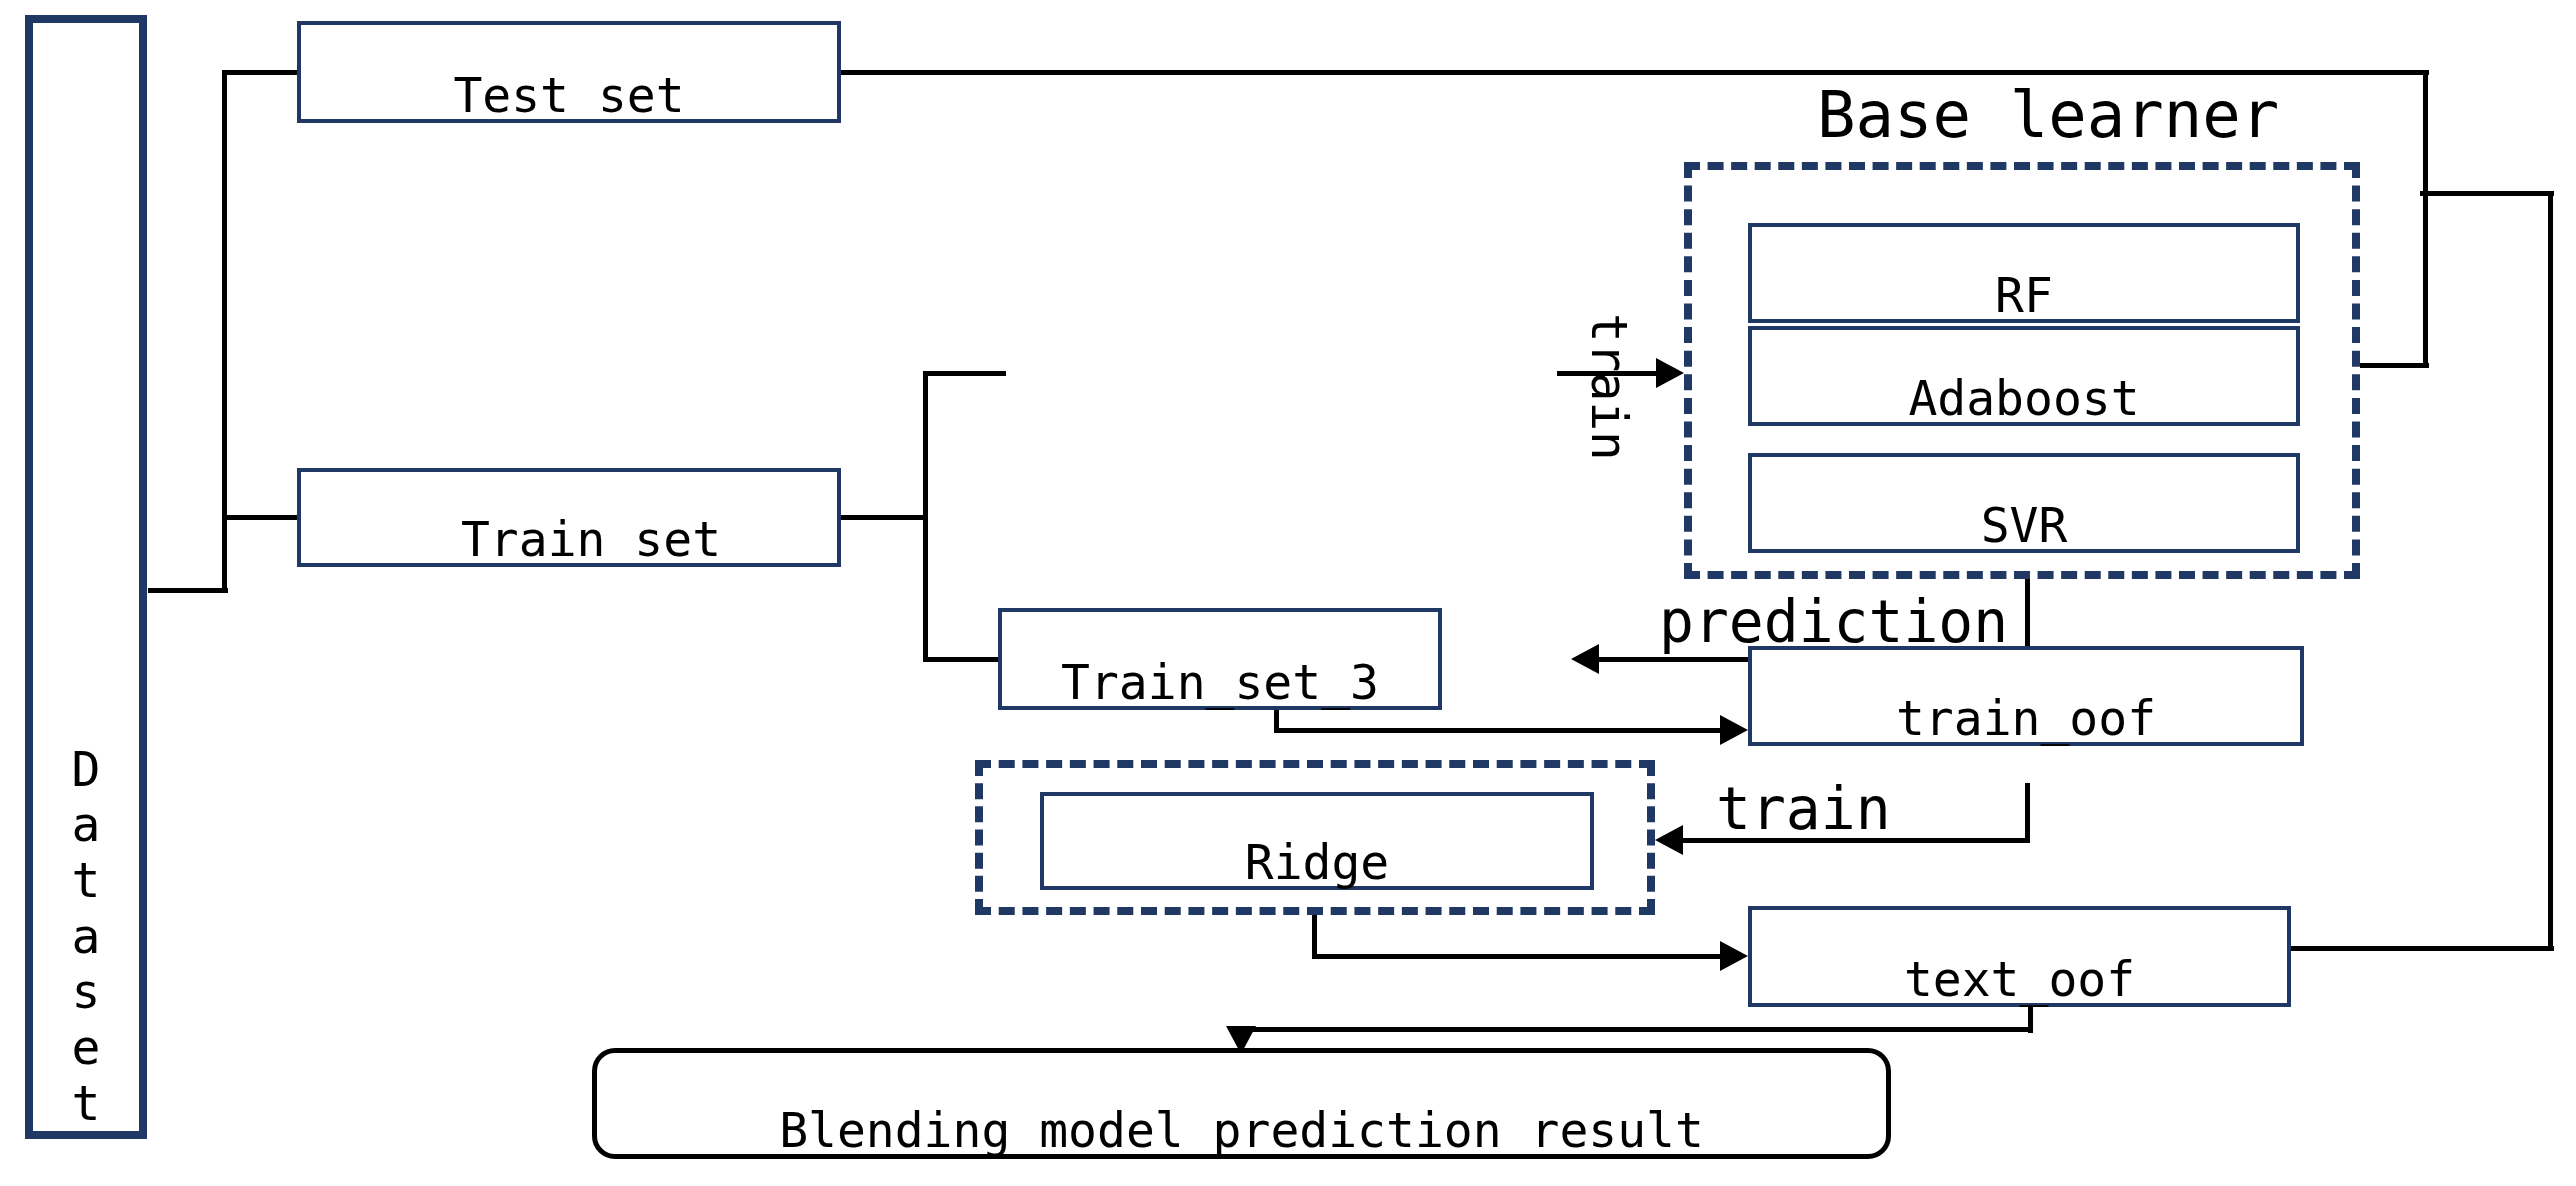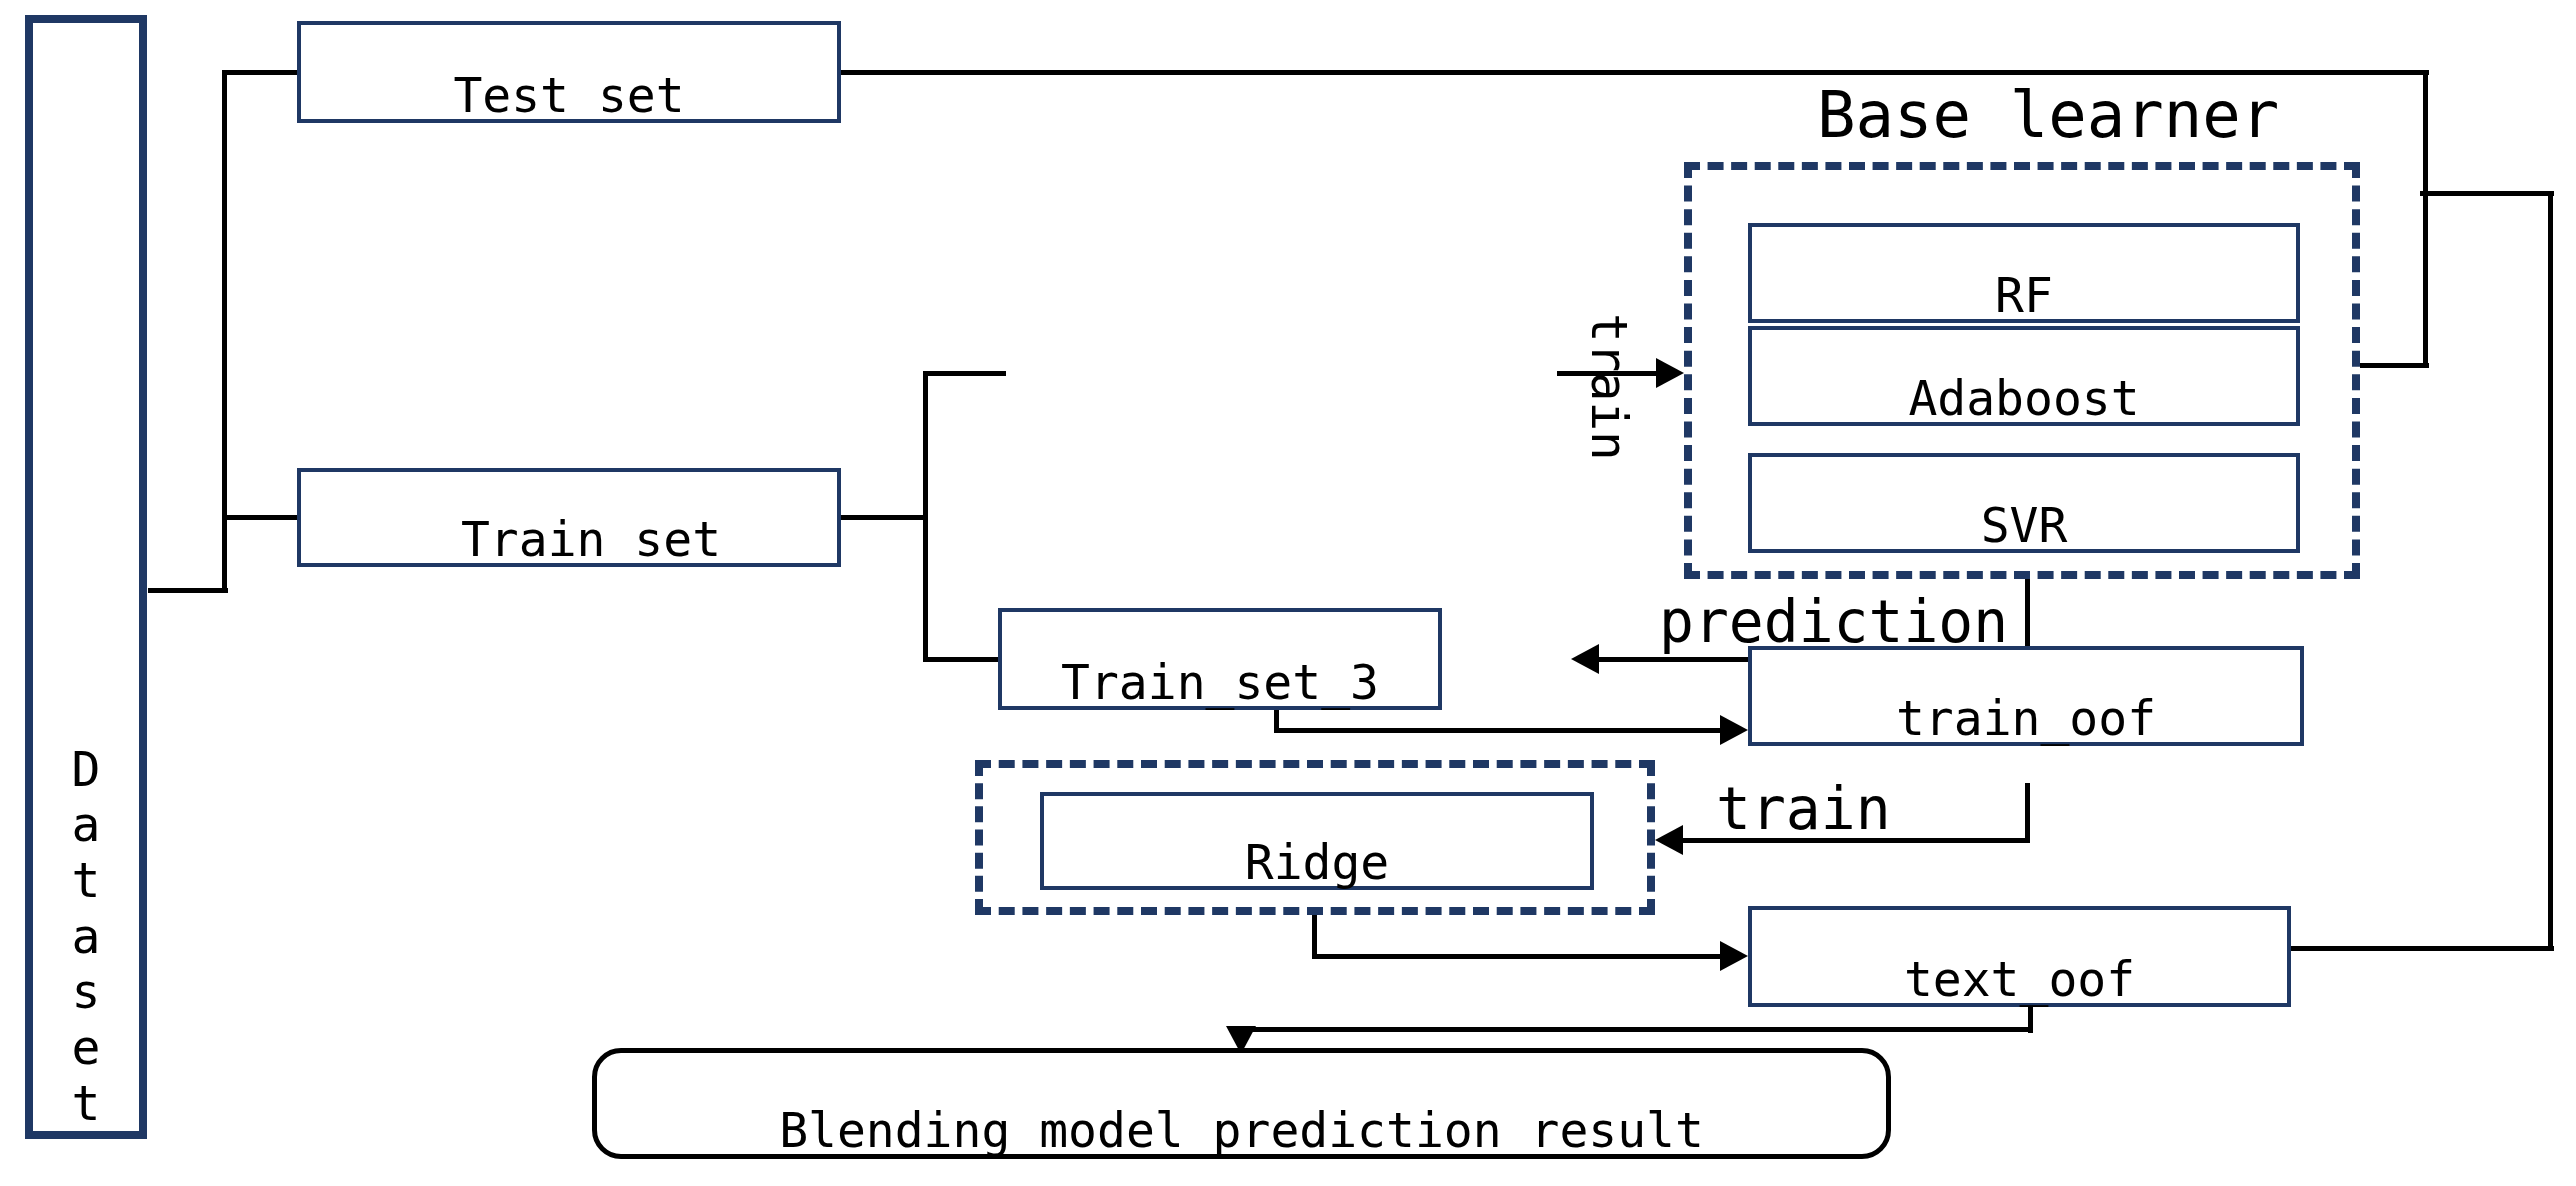--- a/index.html
+++ b/index.html
@@ -156,21 +156,21 @@
   </div>
 
   <div class="box" style="left:1040px; top:792px; width:554px; height:98px;">
     <span>Ridge</span>
   </div>
 
   <div class="box" style="left:1748px; top:906px; width:543px; height:101px;">
     <span>text_oof</span>
   </div>
 
-  <div class="box blend" style="left:592px; top:1048px; width:1299px; height:111px;border-radius:29px;">
+  <div class="box blend" style="left:592px; top:1048px; width:1299px; height:111px;">
     <span>Blending model prediction result</span>
   </div>
 
   <div class="lbl lbl-group" style="left:1817px; top:83px;">Base learner</div>
 
   <div class="lbl lbl-vert" style="left:1584px; top:300px; height:174px;">train</div>
 
   <div class="lbl lbl-edge" style="left:1659px; top:593px;">prediction</div>
 
   <div class="lbl lbl-edge" style="left:1716px; top:780px;">train</div>

